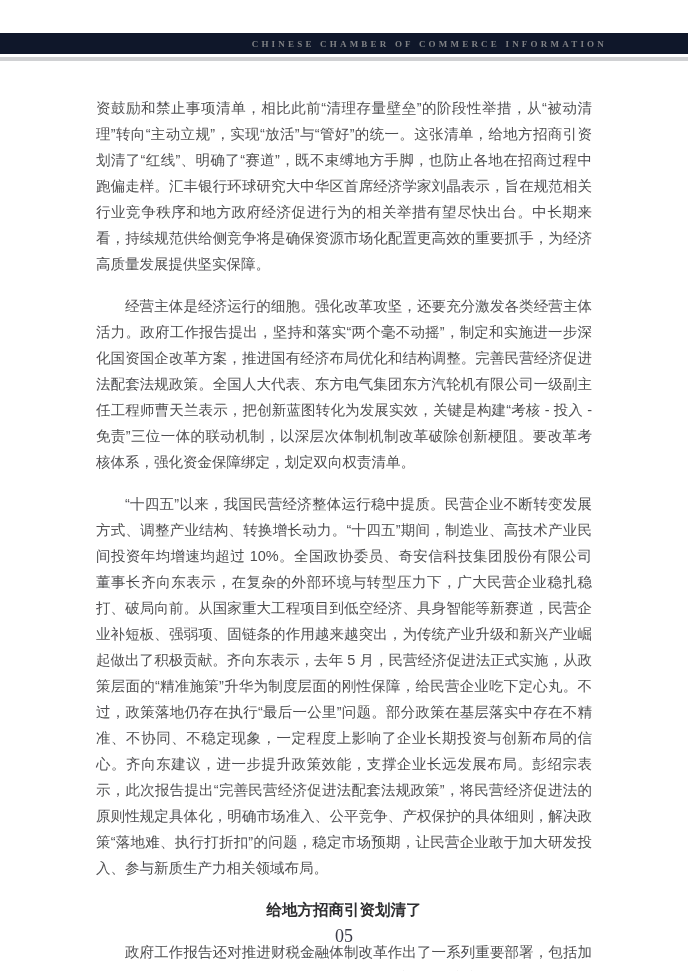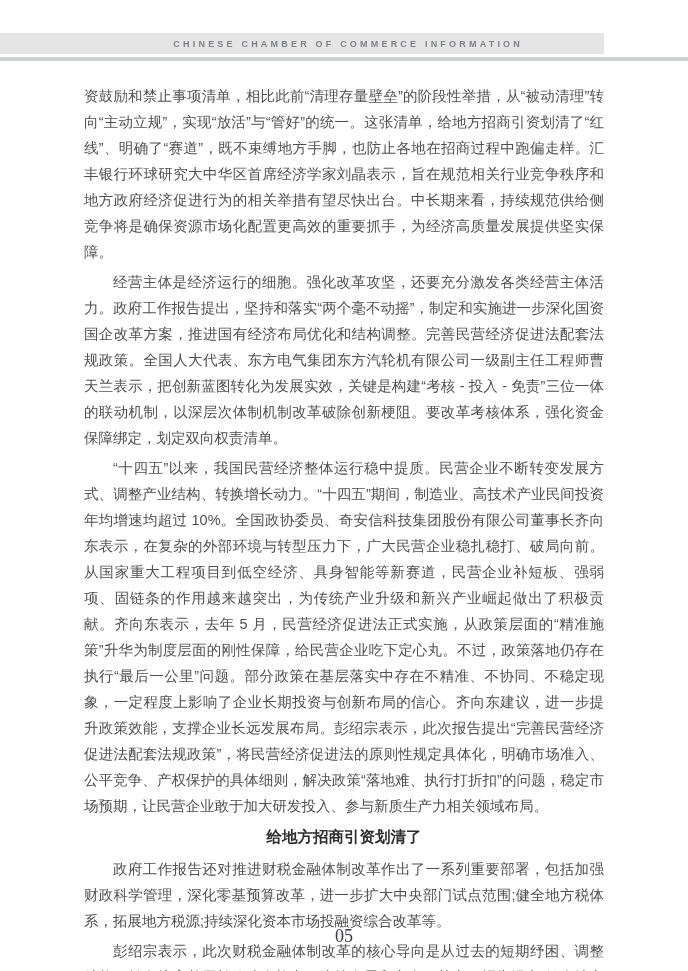--- a/index.html
+++ b/index.html
@@ -7,45 +7,45 @@
     width: 688px; height: 971px;
     position: relative;
     background: #ffffff;
     overflow: hidden;
     font-family: "Liberation Sans", sans-serif;
   }
   .page { position: absolute; inset: 0; width: 688px; height: 971px; background: #ffffff; }
 
   .banner {
     position: absolute; left: 0; top: 33px;
-    width: 604px; height: 21px;
-    background: #e5e5e5;
+    width: 688px; height: 21px;
+    background: #0f172a;
     display: flex; align-items: center; justify-content: flex-end;
-    box-sizing: border-box; padding-right: 81px;
+    box-sizing: border-box; padding-right: 81px; font-family: Liberation Serif, serif;
   }
   .banner-text {
     font-size: 9px; font-weight: bold;
     letter-spacing: 3.2px;
     color: #7f8184;
     white-space: nowrap;
   }
   .header-rule {
     position: absolute; left: 0; top: 57px;
     width: 688px; height: 4px;
     background: #d0d1d3;
   }
 
   .article {
     position: absolute; left: 80px; top: 79px;
     width: 528px;
     font-size: 14.5px; line-height: 26px;
     color: #4f4f51;
     text-align: justify;
   }
-  .para { margin: 4px; text-indent: 2em; }
+  .para { margin: 16px; text-indent: 2em; }
   .para.no-indent { text-indent: 0; }
   .section-heading {
     margin: 5px 0 6px 0;
     font-size: 15.5px; line-height: 26px;
     font-weight: bold;
     color: #2e2e30;
     text-align: center;
   }
 
   .page-number {

